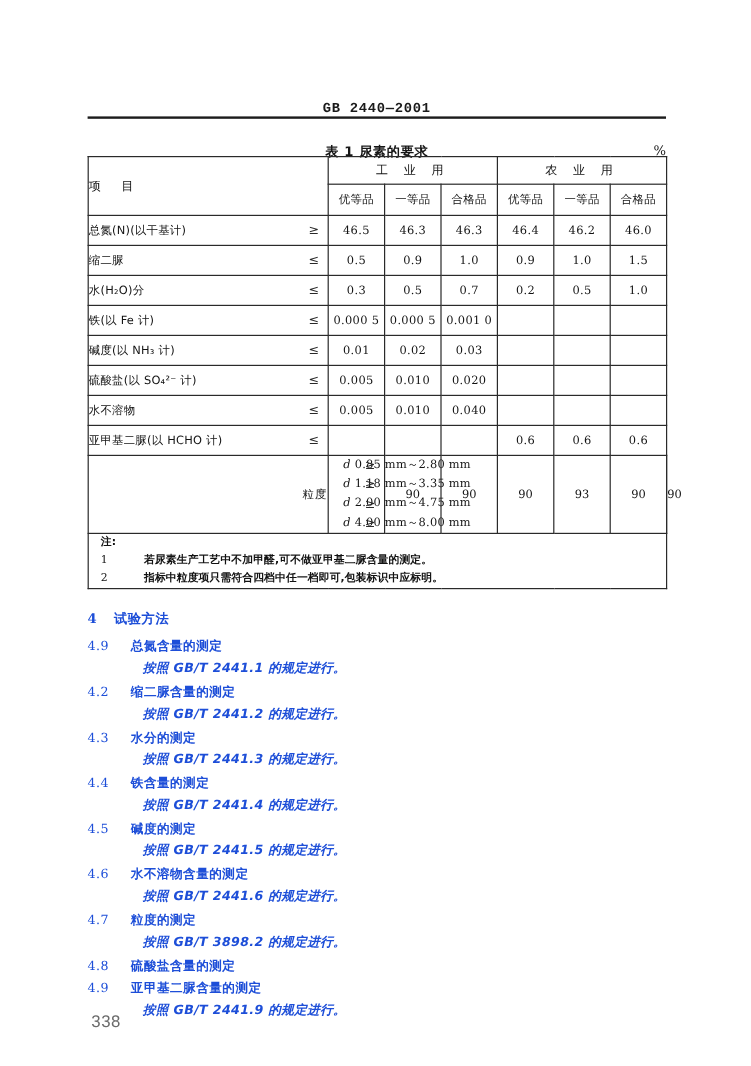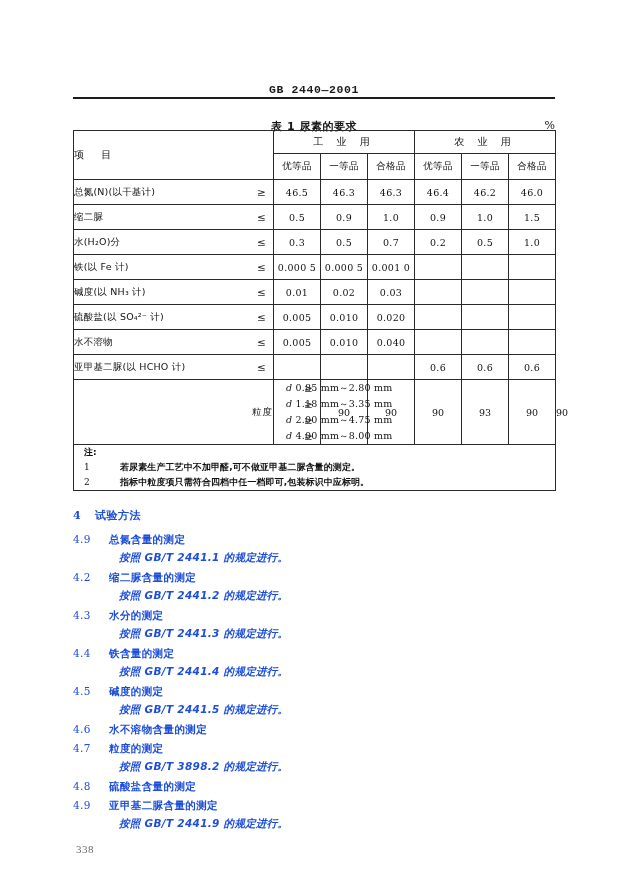--- a/index.html
+++ b/index.html
@@ -254,22 +254,22 @@
     padding-left: 46px;
     white-space: nowrap;
     font-style: italic;
   }
 
   
   .folio {
     position: absolute;
     left: 76px;
     top: 843px;
-    font-family: Liberation Serif, serif;
-    font-size: 11px;
+    font-family: Liberation Sans, sans-serif;
+    font-size: 14px;
     color: #6b6b6b;
     letter-spacing: 0.5px;
   }
 </style>
 </head>
 <body>
 
 <div class="page">
 
   <div class="page-header">
@@ -438,20 +438,21 @@
       <div class="sub-body">按照 GB/T 2441.4 的规定进行。</div>
     </div>
 
     <div class="sub-block">
       <div class="sub-head"><span class="snum">4.5</span><span>碱度的测定</span></div>
       <div class="sub-body">按照 GB/T 2441.5 的规定进行。</div>
     </div>
 
     <div class="sub-block">
       <div class="sub-head"><span class="snum">4.6</span><span>水不溶物含量的测定</span></div>
+      <div class="sub-body">按照 GB/T 2441.6 的规定进行。</div>
     </div>
 
     <div class="sub-block">
       <div class="sub-head"><span class="snum">4.7</span><span>粒度的测定</span></div>
       <div class="sub-body">按照 GB/T 3898.2 的规定进行。</div>
     </div>
 
     <div class="sub-block">
       <div class="sub-head"><span class="snum">4.8</span><span>硫酸盐含量的测定</span></div>
     </div>

